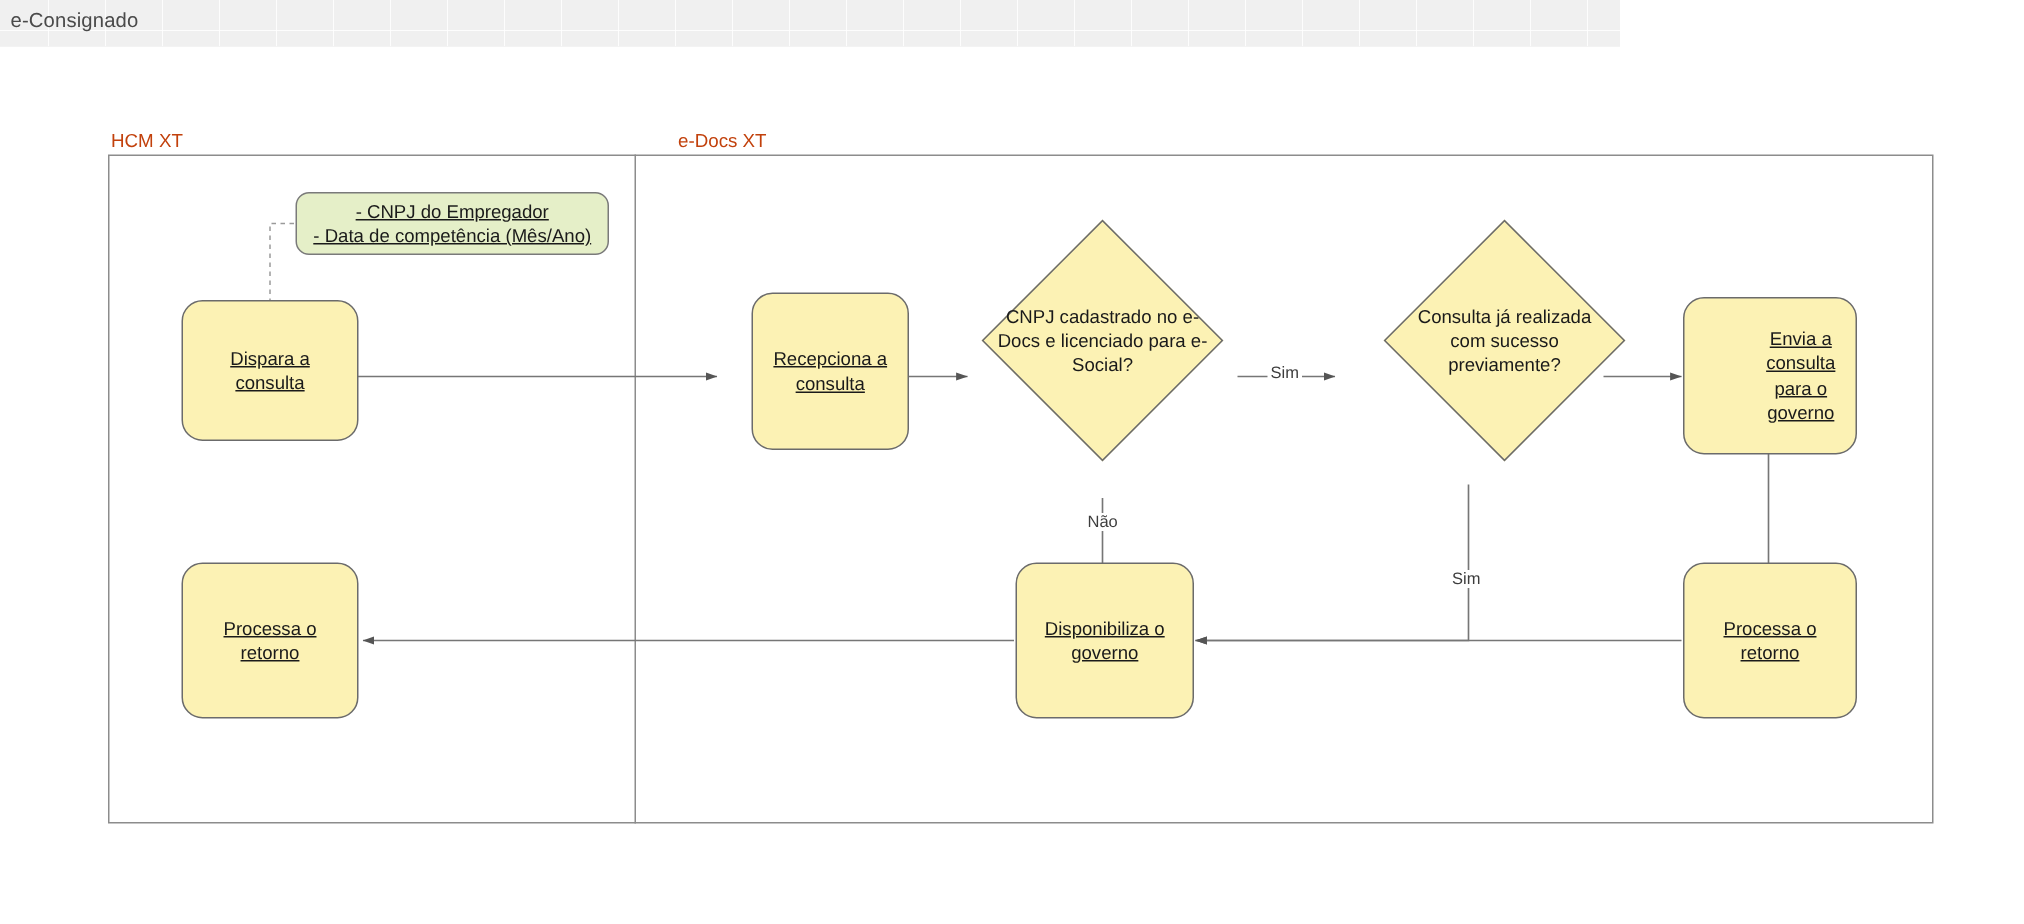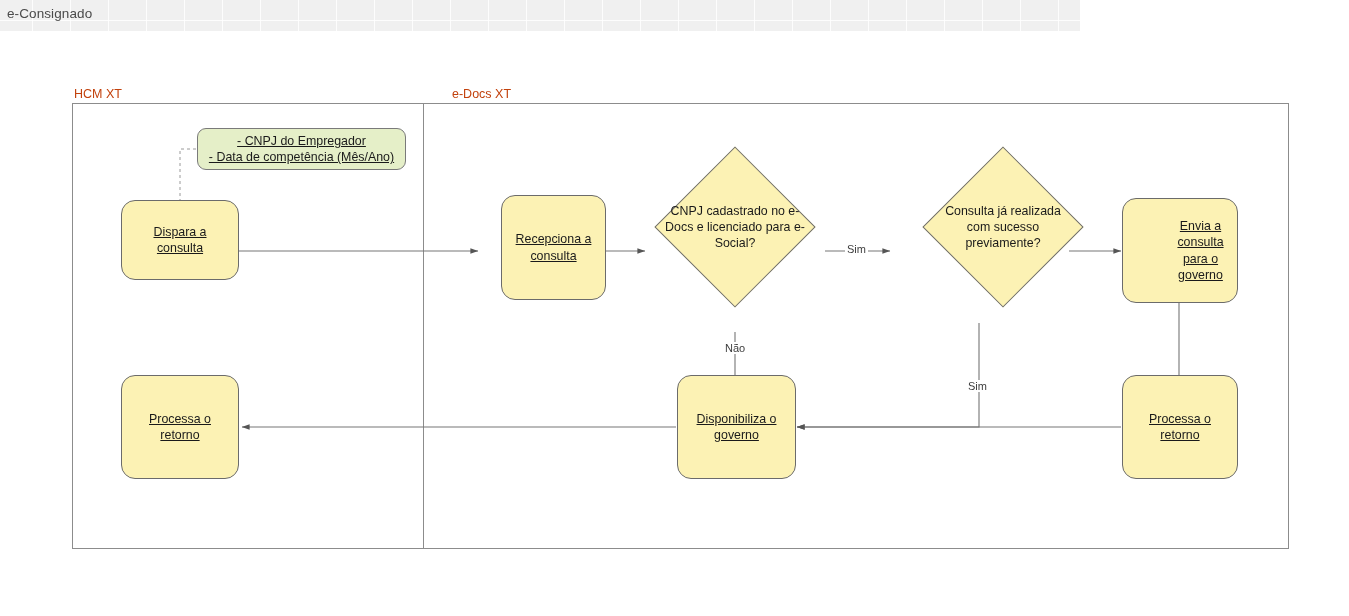--- a/index.html
+++ b/index.html
@@ -135,21 +135,21 @@
       <path d="M676,396 L242,396" fill="none" stroke="#767676" stroke-width="1.1" marker-end="url(#arrow)"></path>
     </svg>
 
     <div class="edge-label" style="left:845px; top:212px;">Sim</div>
     <div class="edge-label" style="left:723px; top:311px;">Não</div>
     <div class="edge-label" style="left:966px; top:349px;">Sim</div>
 
     <div class="node note" style="left:197px; top:97px; width:209px; height:42px; white-space:pre-line;">- CNPJ do Empregador
 - Data de competência (Mês/Ano)</div>
 
-    <div class="node task" style="left:121px; top:169px; width:118px; height:80px;">Dispara a consulta</div>
+    <div class="node task" style="left:121px; top:169px; width:118px; height:94px;">Dispara a consulta</div>
     <div class="node task" style="left:121px; top:344px; width:118px; height:104px;">Processa o retorno</div>
 
     <div class="node task" style="left:481px; top:164px; width:105px; height:105px;margin-left:20px;">Recepciona a consulta</div>
 
     <div class="decision" style="left:678px; top:139px; width:114px; height:114px;">
       <div class="dshape"></div>
       <div class="dtext" style="left:-24px; right:-24px;">CNPJ cadastrado no e-Docs e licenciado para e-Social?</div>
     </div>
 
     <div class="decision" style="left:922px; top:139px; width:114px; height:114px;margin-left:24px;">

